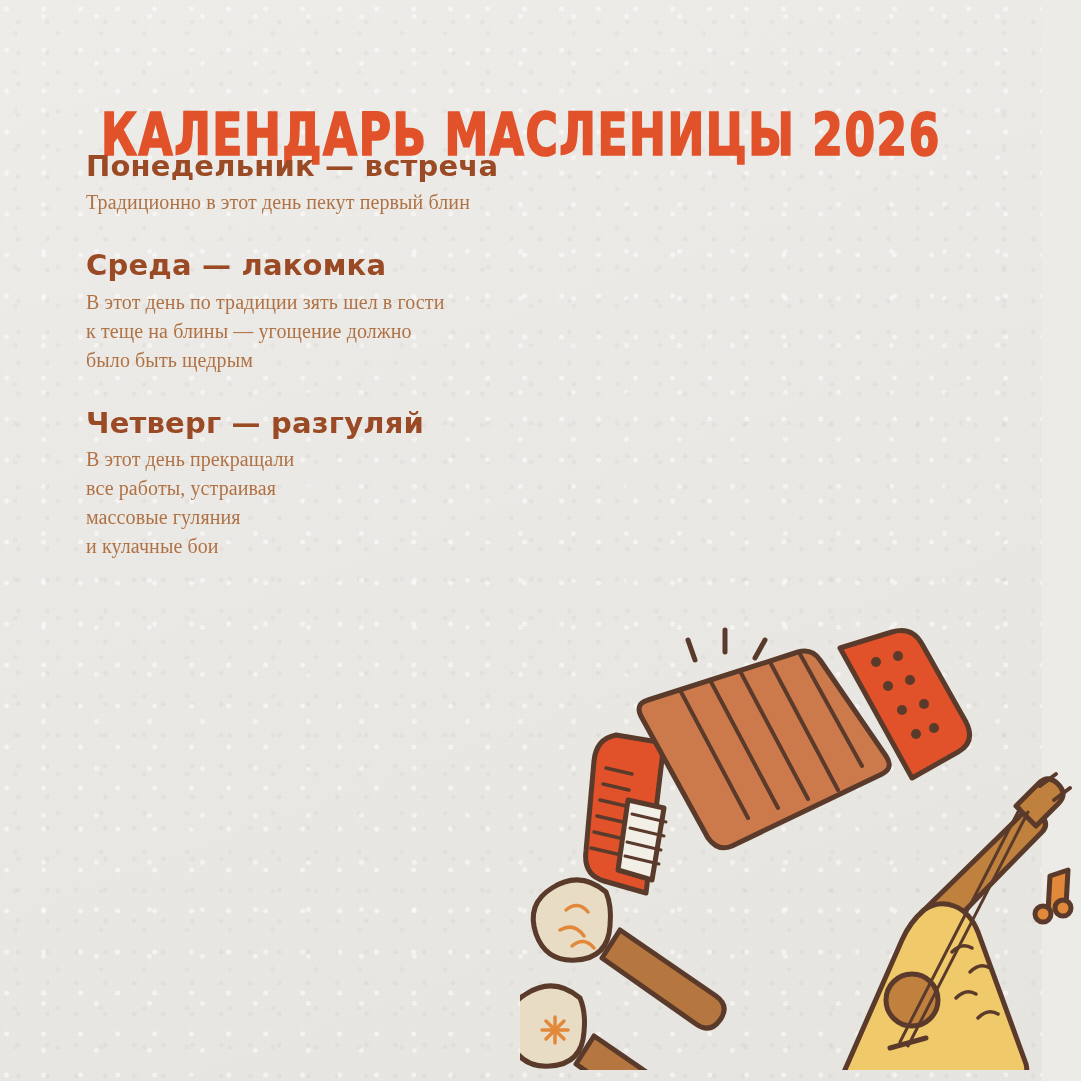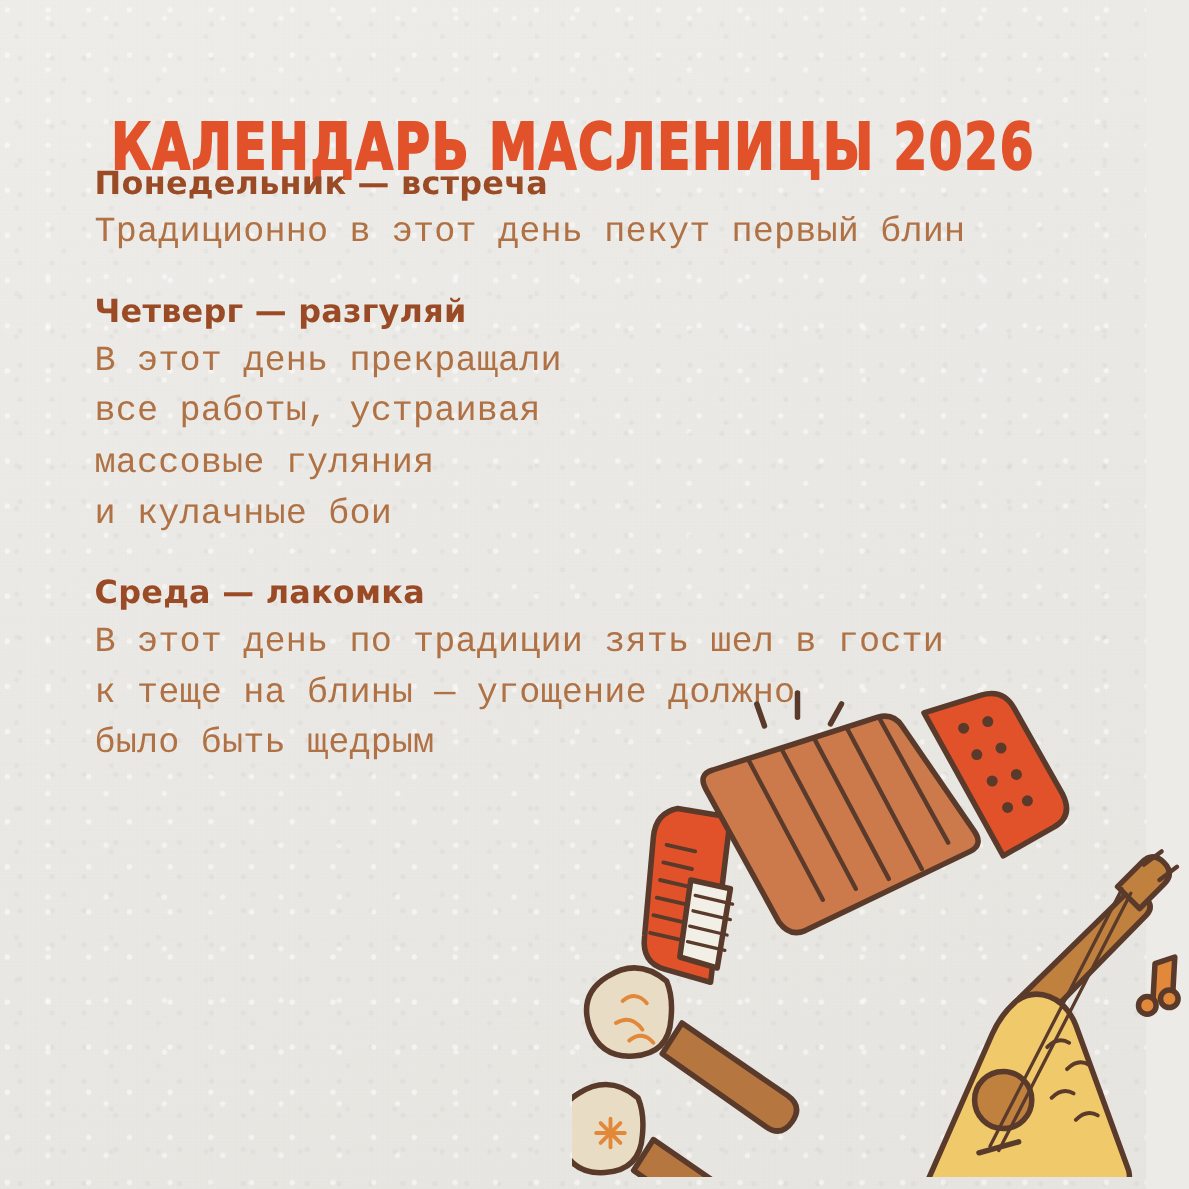--- a/index.html
+++ b/index.html
@@ -70,23 +70,23 @@
     font-family: "DejaVu Sans", sans-serif;
     font-weight: 700;
     font-size: 29px;
     color: #9a4a24;
     line-height: 1.25;
     margin-bottom: 4px;
     letter-spacing: .2px;
   }
 
   .entry-body {
-    font-family: Liberation Mono, monospace;
+    font-family: Liberation Serif, serif;
     font-weight: 400;
-    font-size: 32px;
+    font-size: 20px;
     color: #b07245;
     line-height: 1.45;
     letter-spacing: .1px;
     white-space: pre-line;
   }
 
   
   #illustration {
     position: absolute;
     left: 520px;
@@ -104,34 +104,34 @@
 
   <h1 id="title">Календарь Масленицы 2026</h1>
 
   <div id="list">
 
     <div class="entry">
       <div class="entry-title">Понедельник — встреча</div>
       <div class="entry-body">Традиционно в этот день пекут первый блин</div>
     </div>
 
+
+    <div class="entry">
+      <div class="entry-title">Среда — лакомка</div>
+      <div class="entry-body">В этот день по традиции зять шел в гости
+к теще на блины — угощение должно
+было быть щедрым</div>
+    </div>
 
     <div class="entry">
       <div class="entry-title">Четверг — разгуляй</div>
       <div class="entry-body">В этот день прекращали
 все работы, устраивая
 массовые гуляния
 и кулачные бои</div>
-    </div>
-
-    <div class="entry">
-      <div class="entry-title">Среда — лакомка</div>
-      <div class="entry-body">В этот день по традиции зять шел в гости
-к теще на блины — угощение должно
-было быть щедрым</div>
     </div>
 
   </div>
 
   <div id="illustration">
     <svg viewBox="0 0 560 470" xmlns="http://www.w3.org/2000/svg">
       <g stroke="#5a3a2a" stroke-width="5" stroke-linecap="round" stroke-linejoin="round" fill="none">
 
         <g>
           <path d="M175 60 L168 40"></path>

